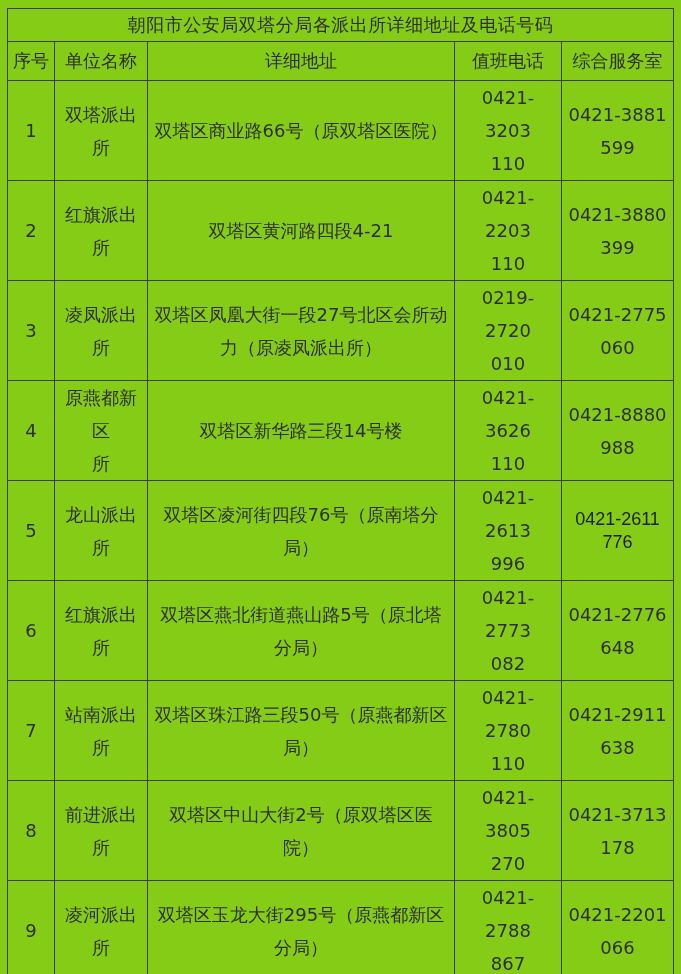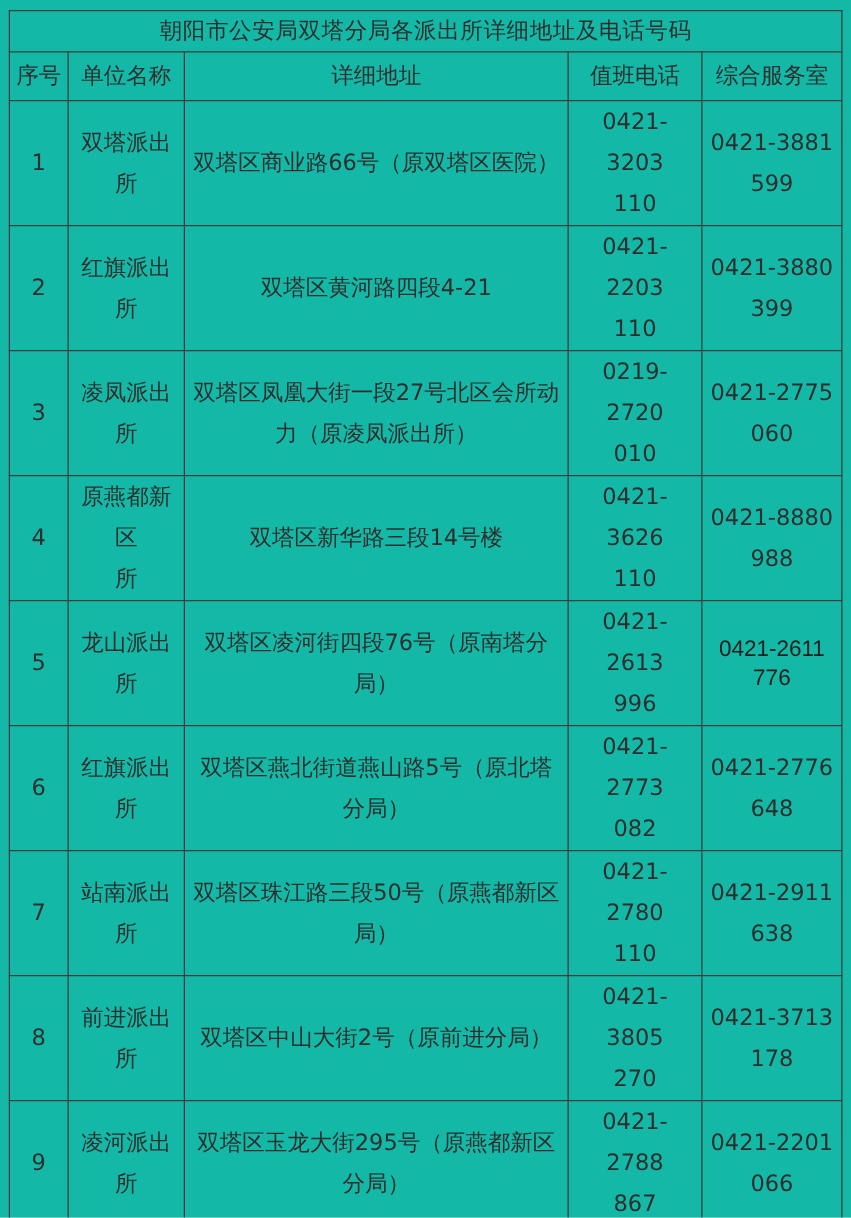--- a/index.html
+++ b/index.html
@@ -6,21 +6,21 @@
     margin: 0;
     padding: 0;
     background: #ffffff;
     width: 681px;
     height: 974px;
     overflow: hidden;
   }
   .page {
     width: 681px;
     height: 974px;
-    background: #14b8a6;
+    background: #84cc16;
     box-sizing: border-box;
     padding: 8px 0 0 7px;
     font-family: "DejaVu Sans", sans-serif;
     color: #2e2e2e;
   }
   table.station-table {
     border-collapse: collapse;
     table-layout: fixed;
     width: 666px;
   }
@@ -159,21 +159,21 @@
 局）</td>
           <td>0421-2780
 110</td>
           <td>0421-2911
 638</td>
         </tr>
         <tr>
           <td>8</td>
           <td>前进派出
 所</td>
-          <td>双塔区中山大街2号（原前进分局）</td>
+          <td>双塔区中山大街2号（原双塔区医院）</td>
           <td>0421-3805
 270</td>
           <td>0421-3713
 178</td>
         </tr>
         <tr>
           <td>9</td>
           <td>凌河派出
 所</td>
           <td>双塔区玉龙大街295号（原燕都新区

